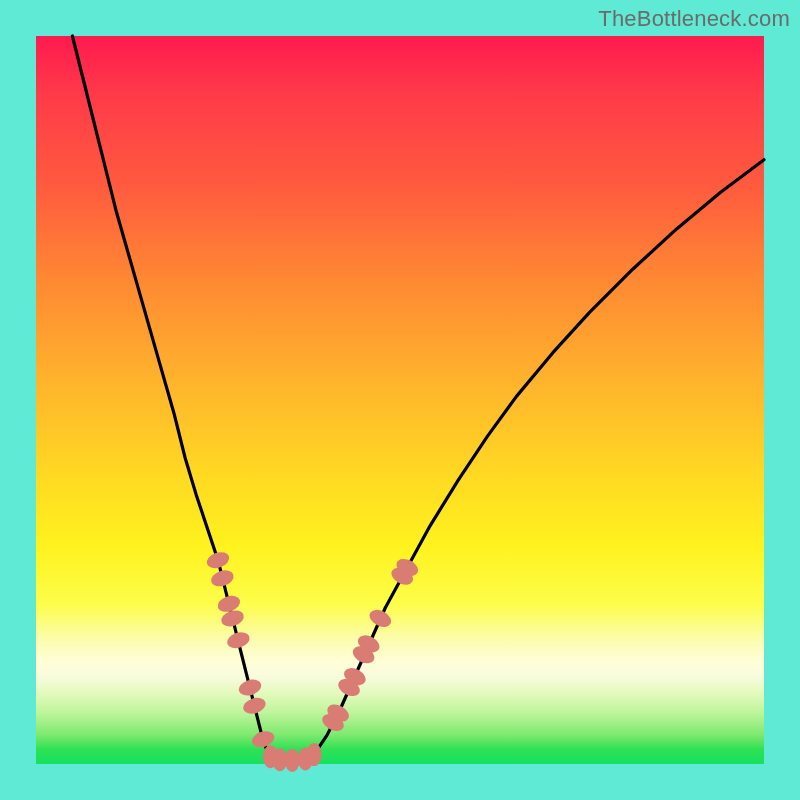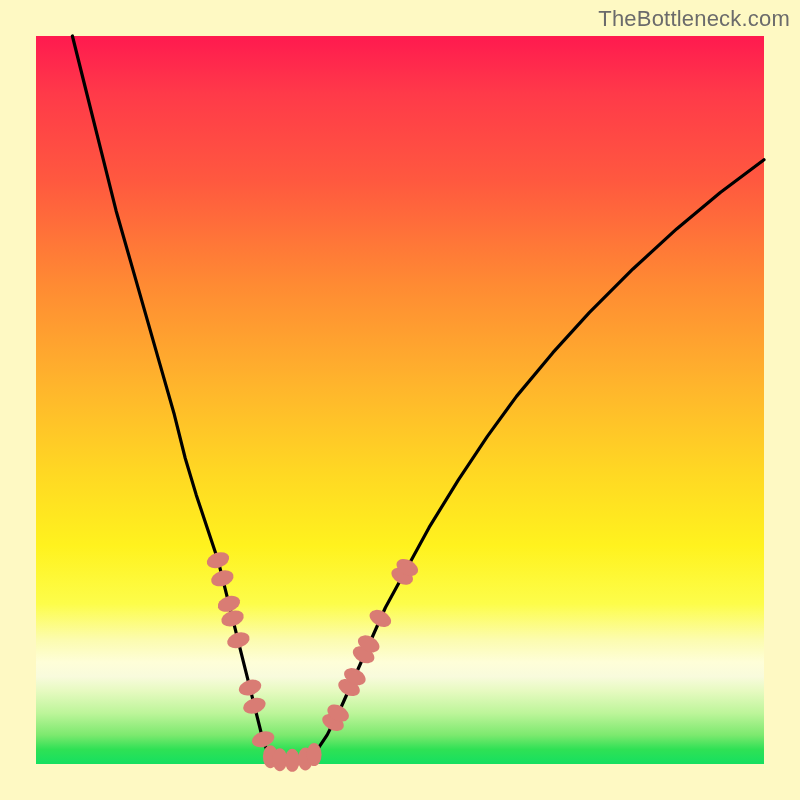--- a/index.html
+++ b/index.html
@@ -8,21 +8,21 @@
     width: 800px;
     height: 800px;
     background: #000;
     font-family: Arial, Helvetica, sans-serif;
     overflow: hidden;
   }
   .frame {
     position: relative;
     width: 800px;
     height: 800px;
-    background: #fef9c3;
+    background: #5eead4;
   }
   .plot-area {
     position: absolute;
     left: 36px;
     top: 36px;
     width: 728px;
     height: 728px;
     
     background: linear-gradient(
       to bottom,

